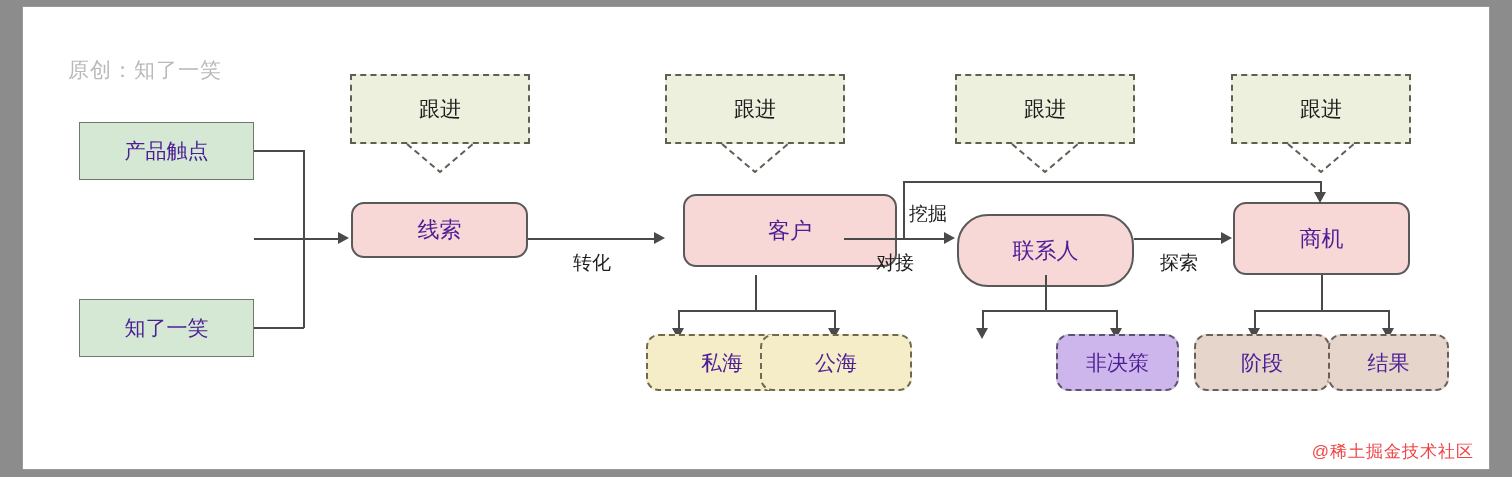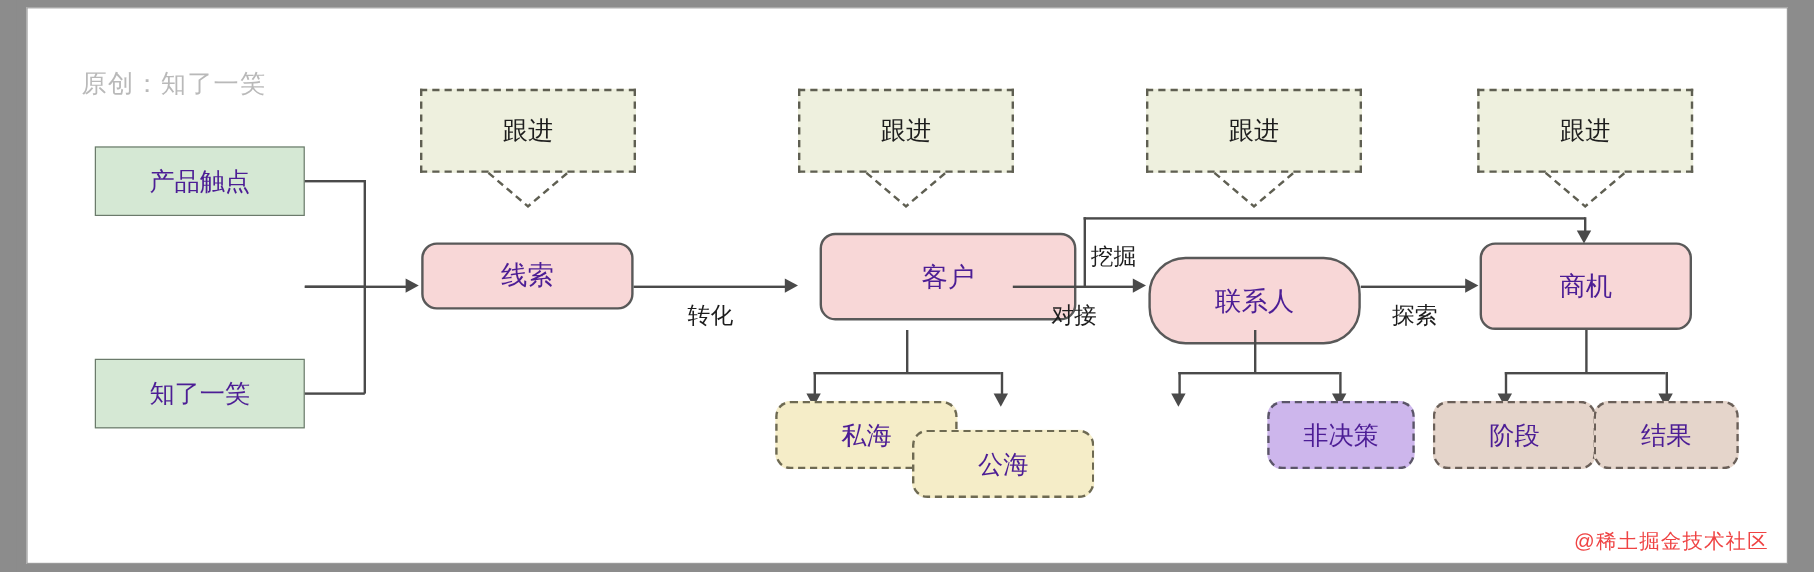--- a/index.html
+++ b/index.html
@@ -239,21 +239,21 @@
   <div class="ln lnv" style="left:755px; top:275px; height:36px;"></div>
   <div class="ln lnh" style="left:678px; top:310px; width:156px;"></div>
   <div class="ln lnv" style="left:678px; top:310px; height:22px;"></div>
   <div class="ln lnv" style="left:834px; top:310px; height:22px;"></div>
   <div class="arrow-d" style="left:672px; top:328px;"></div>
   <div class="arrow-d" style="left:828px; top:328px;"></div>
 
   <div class="node node-sub yellow" style="left:602px; top:334px; width:152px; height:57px;margin-left:44px;">
     <span>私海</span>
   </div>
-  <div class="node node-sub yellow" style="left:760px; top:334px; width:152px; height:57px;margin-top:24px;">
+  <div class="node node-sub yellow" style="left:760px; top:334px; width:152px; height:57px;">
     <span>公海</span>
   </div>
 
   <div class="ln lnv" style="left:1045px; top:275px; height:36px;"></div>
   <div class="ln lnh" style="left:982px; top:310px; width:134px;"></div>
   <div class="ln lnv" style="left:982px; top:310px; height:22px;"></div>
   <div class="ln lnv" style="left:1116px; top:310px; height:22px;"></div>
   <div class="arrow-d" style="left:976px; top:328px;"></div>
   <div class="arrow-d" style="left:1110px; top:328px;"></div>
 

